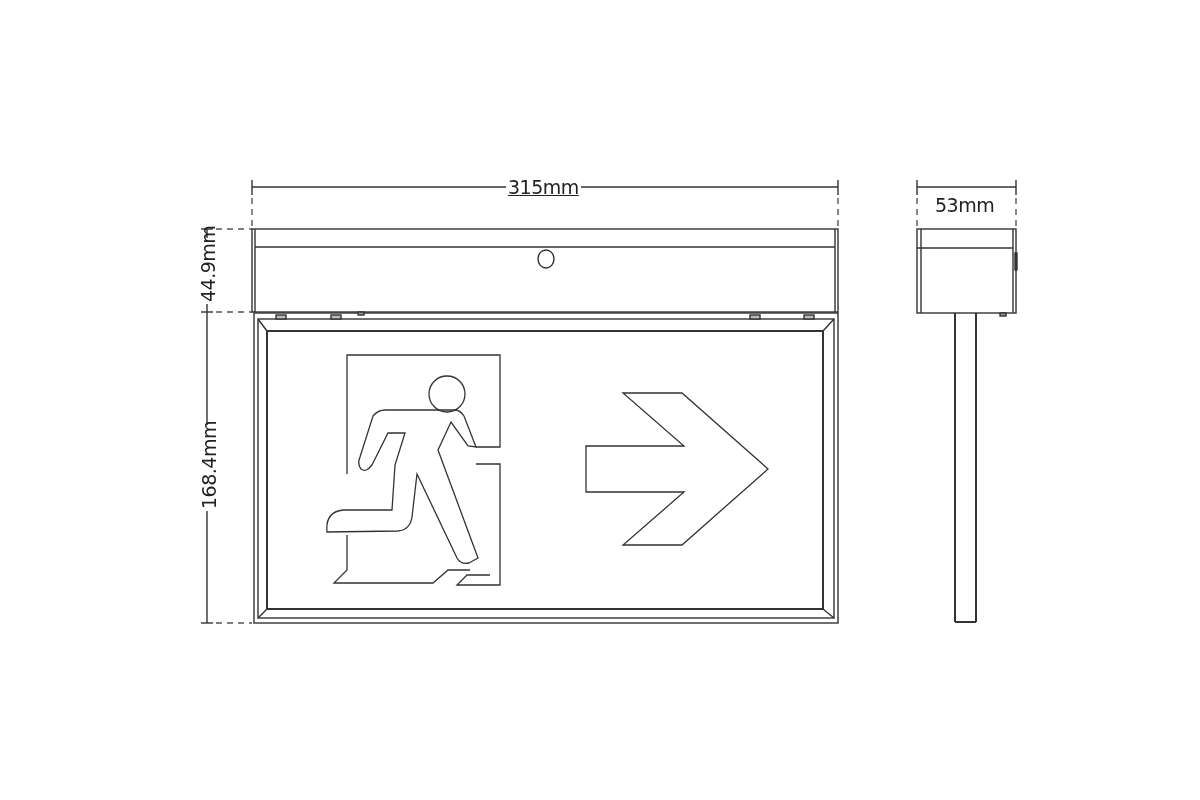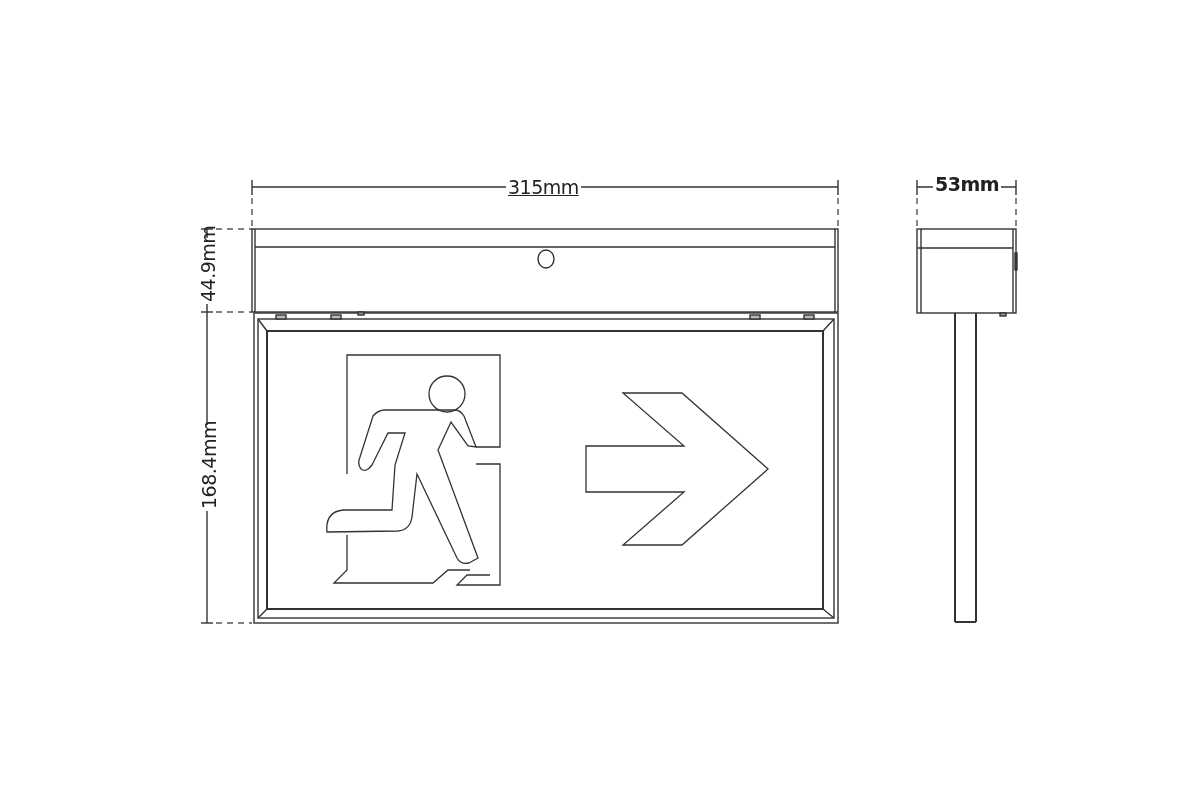--- a/index.html
+++ b/index.html
@@ -83,15 +83,15 @@
       <rect x="1000" y="313" width="6" height="3" fill="#999"></rect>
 
       <line x1="955" y1="313" x2="955" y2="622" stroke-width="2"></line>
       <line x1="976" y1="313" x2="976" y2="622" stroke-width="2"></line>
       <line x1="955" y1="622" x2="976" y2="622" stroke-width="2"></line>
     </g>
   </g>
 </svg>
 
 <div class="dim-label" style="left:506px; top:177px;text-decoration:underline;">315mm</div>
-<div class="dim-label" style="left:933px; top:174px;font-weight:bold;">53mm</div>
+<div class="dim-label" style="left:933px; top:195px;">53mm</div>
 <div class="dim-label vert" style="left:175px; top:261px; width:62px; text-align:center;">44.9mm</div>
 <div class="dim-label vert" style="left:166px; top:458px; width:82px; text-align:center;">168.4mm</div>
 
 </body></html>

